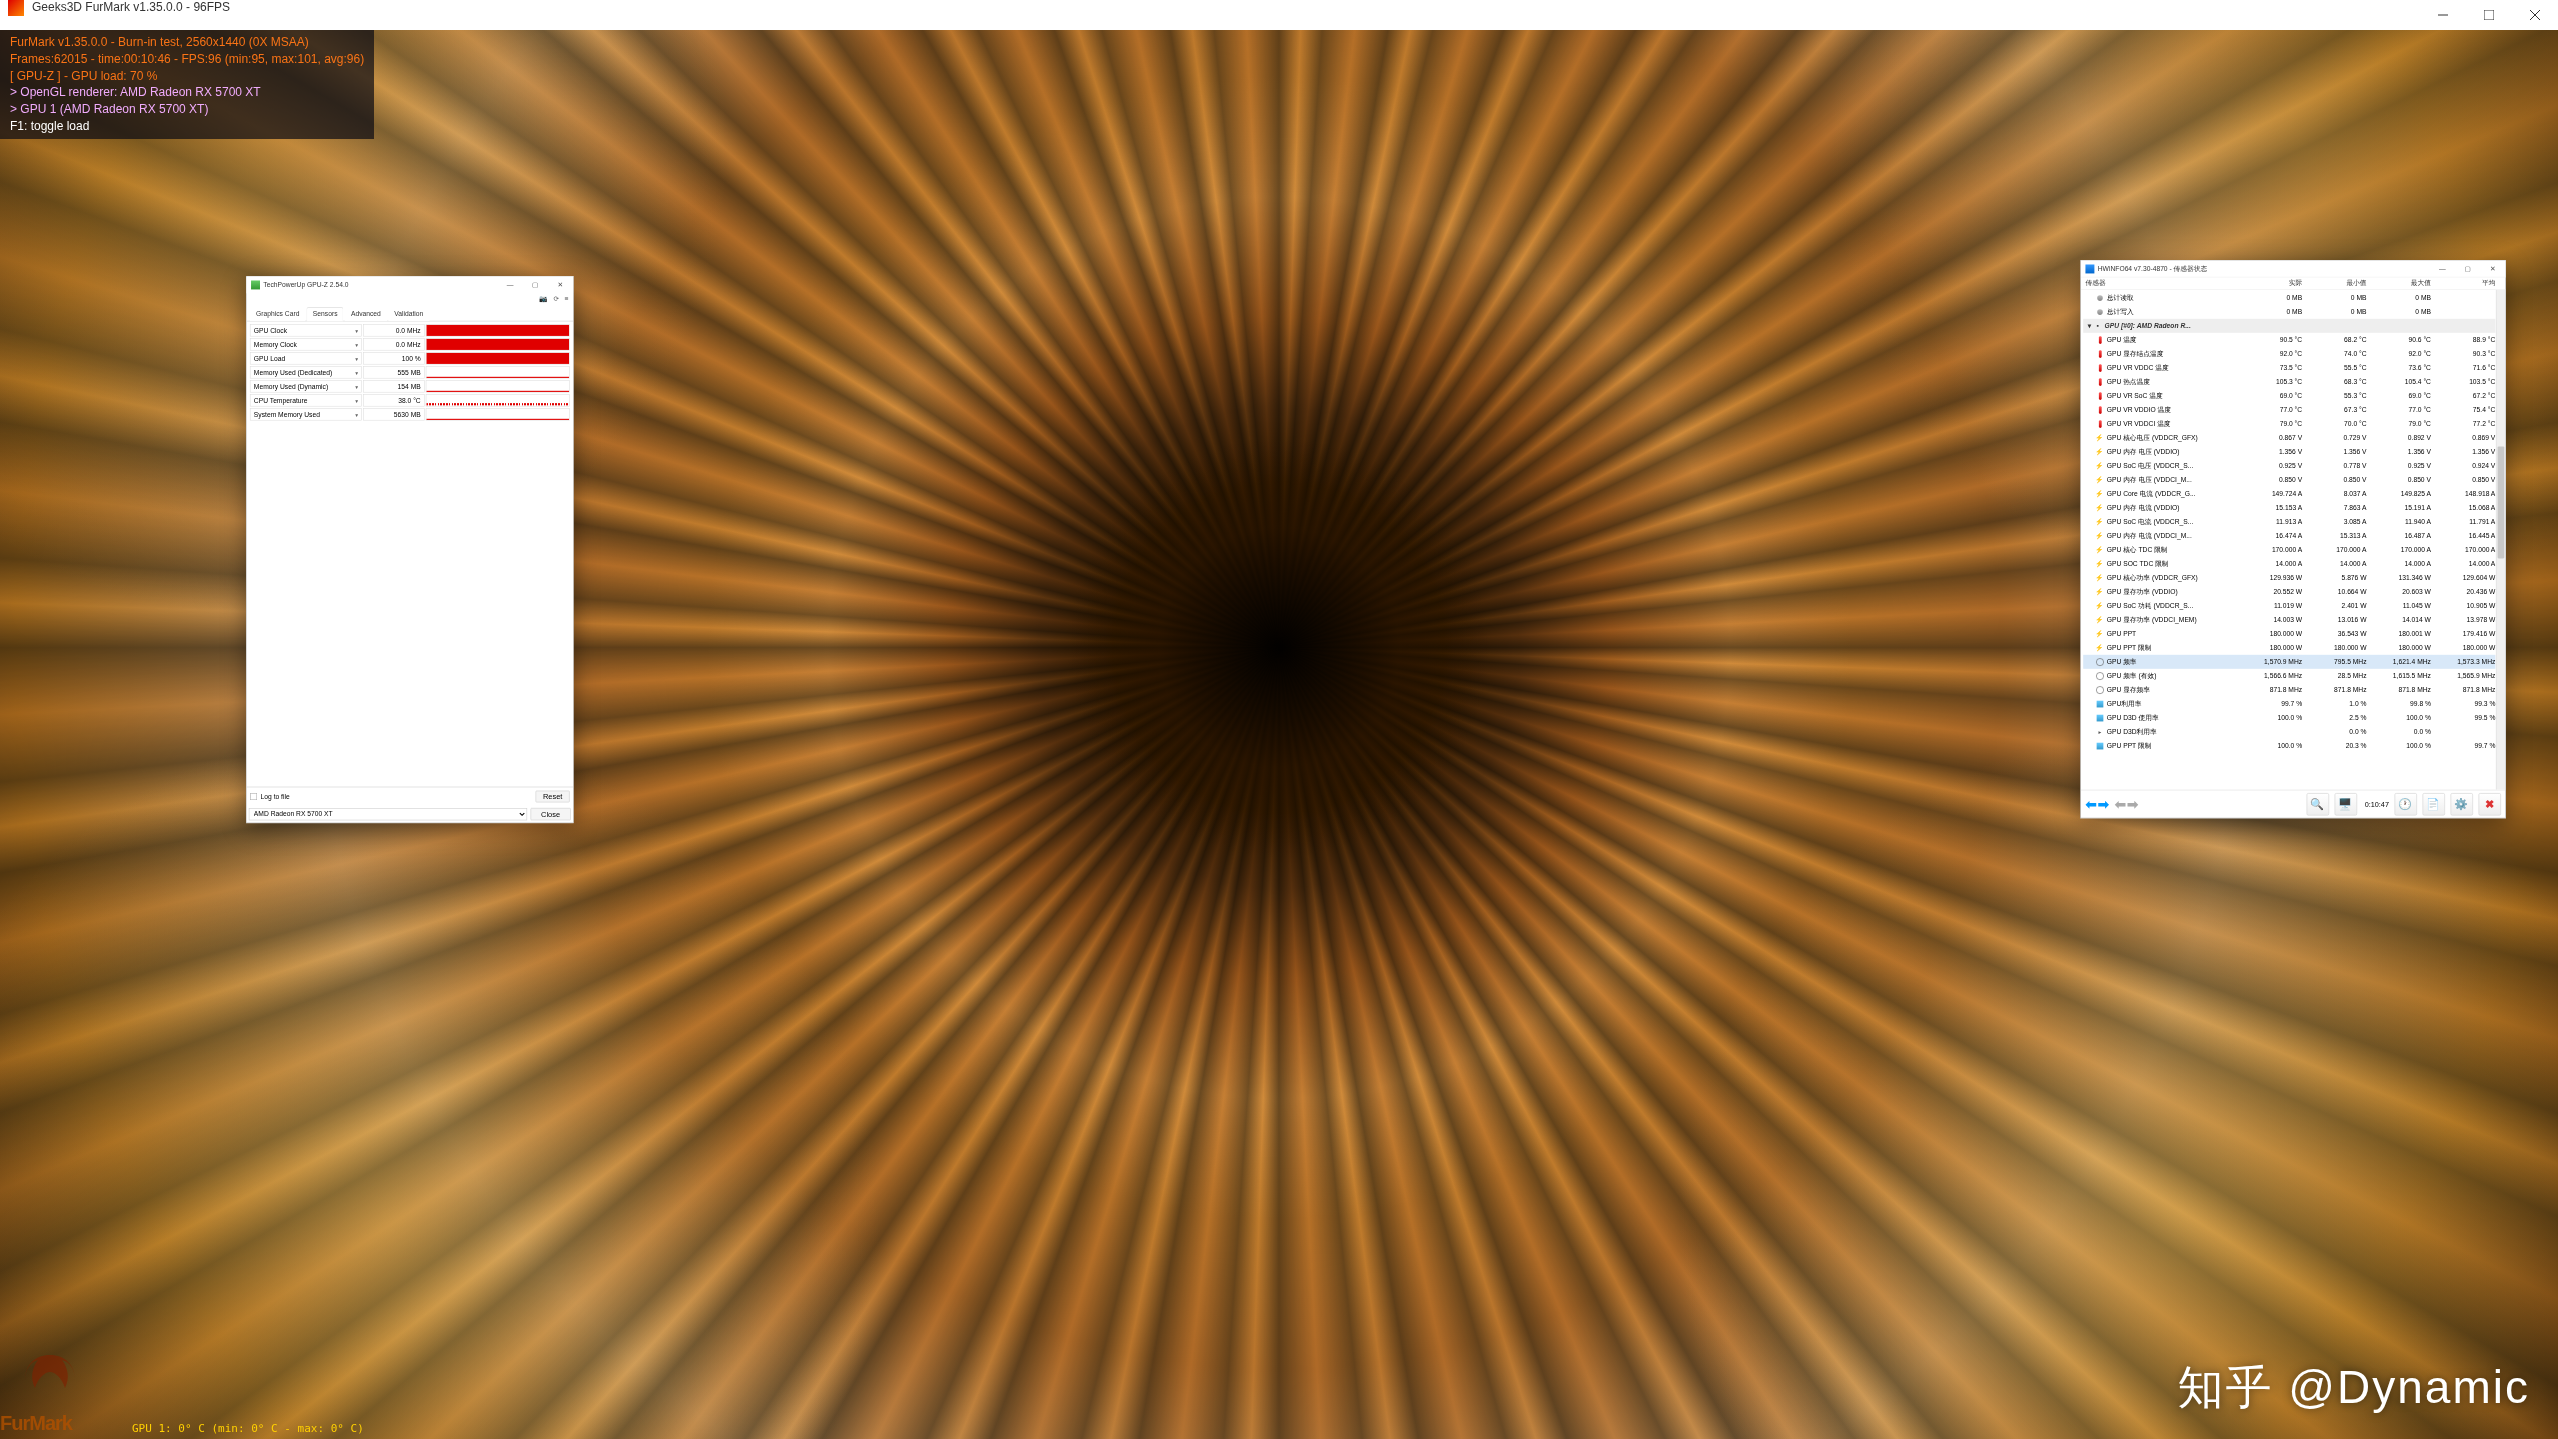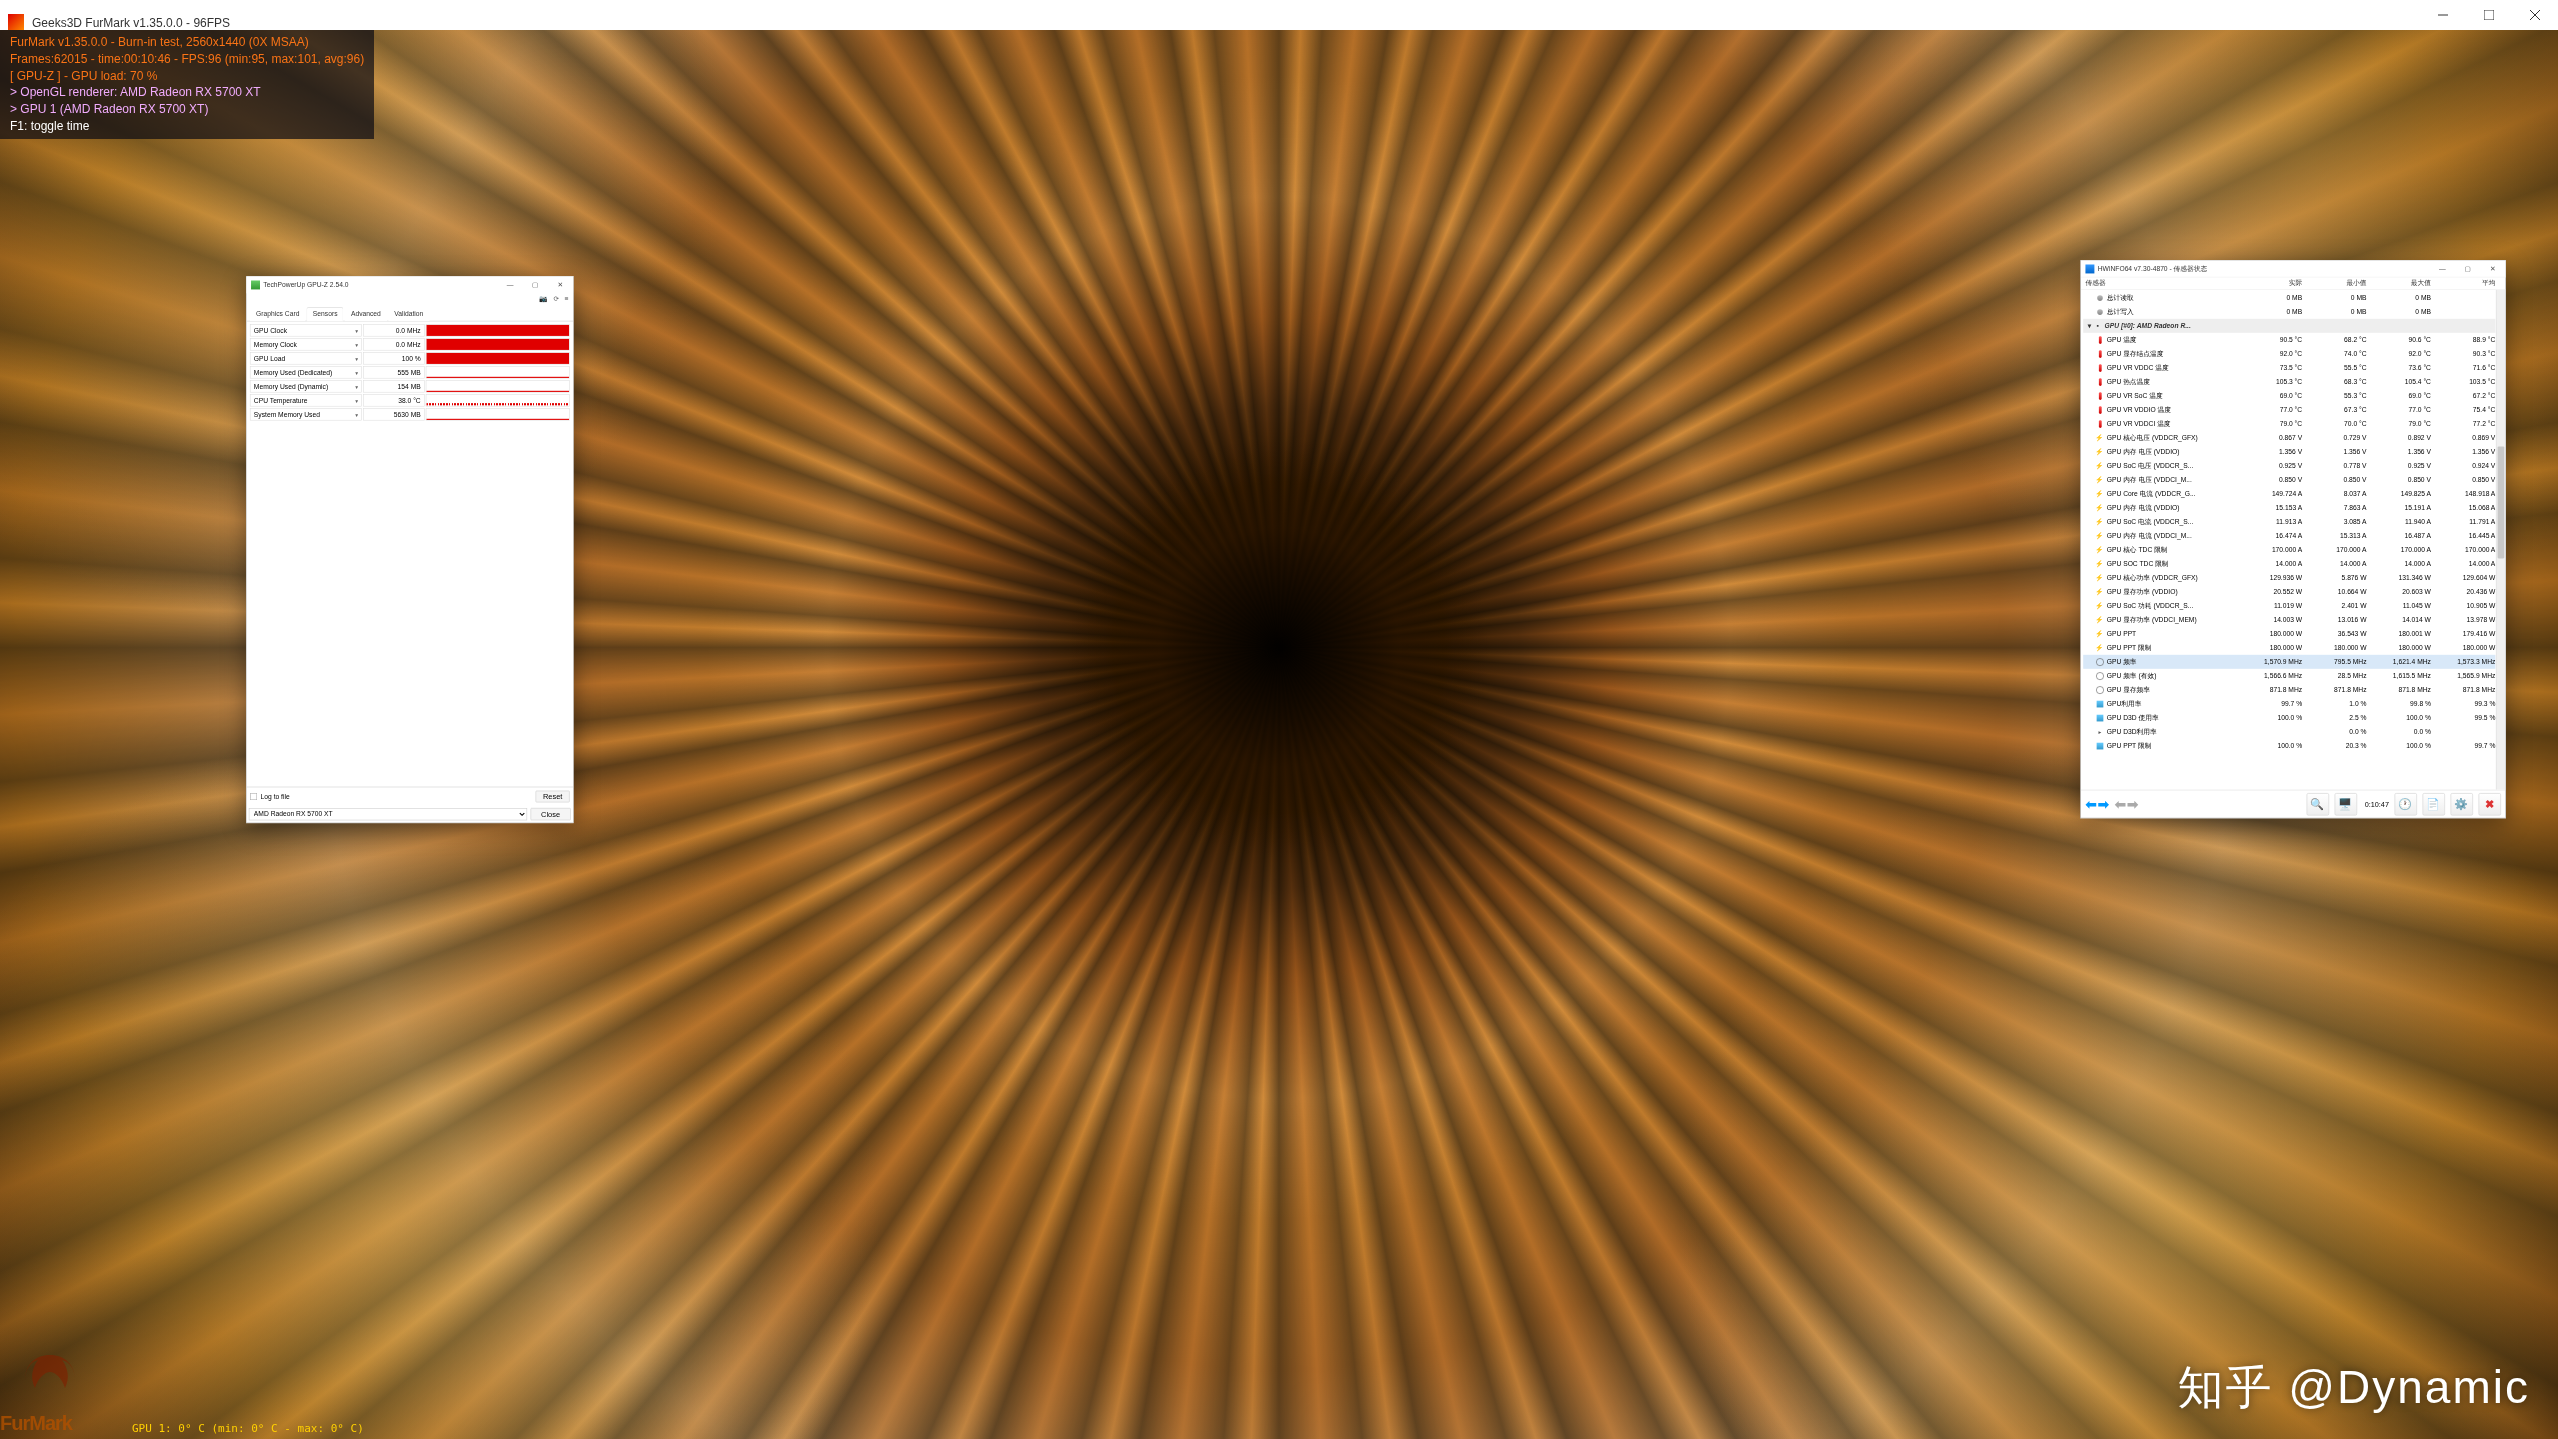--- a/index.html
+++ b/index.html
@@ -7,21 +7,21 @@
 .furmark-bg{position:absolute;inset:0;background:
  radial-gradient(circle at 50% 45%,#1a0a00 0%,#2a1400 6%,#3a1f00 11%,#5a3510 16%,#a06020 22%,#d09040 30%,#c08030 38%,#b87830 48%,#c89a60 64%,#a87020 84%,#6a4010 100%)}
 .furmark-bg::before{content:"";position:absolute;inset:0;background:
  repeating-conic-gradient(from 0deg at 50% 45%,rgba(0,0,0,.55) 0deg,rgba(255,200,120,.2) 2deg,rgba(0,0,0,.5) 4deg,rgba(200,120,40,.25) 7deg,rgba(0,0,0,.55) 10deg);mix-blend-mode:multiply;opacity:.9}
 .furmark-bg::after{content:"";position:absolute;inset:0;background:
  radial-gradient(circle at 50% 45%,rgba(0,0,0,.9) 0%,rgba(40,20,0,.6) 8%,transparent 14%),
  radial-gradient(circle at 15% 85%,rgba(255,210,90,.3) 0%,transparent 20%),
  radial-gradient(circle at 85% 85%,rgba(255,210,90,.3) 0%,transparent 20%),
  radial-gradient(circle at 10% 10%,rgba(255,200,80,.25) 0%,transparent 18%),
  radial-gradient(circle at 90% 10%,rgba(255,200,80,.25) 0%,transparent 18%)}
-.titlebar{position:absolute;top:0;left:0;right:0;height:30px;background:#fff;display:flex;align-items:flex-end;z-index:5;padding-left:8px;font-size:12px;color:#333}
+.titlebar{position:absolute;top:0;left:0;right:0;height:30px;background:#fff;display:flex;align-items:flex-start;z-index:5;padding-left:8px;font-size:12px;color:#333}
 .titlebar .appicon{width:16px;height:16px;background:linear-gradient(135deg,#d00,#f80);margin-right:8px}
 .titlebar .controls{margin-left:auto;display:flex}
 .titlebar .ctrl{width:46px;height:30px;display:flex;align-items:center;justify-content:center;color:#333}
 .titlebar .ctrl svg{width:10px;height:10px}
 .osd{position:absolute;top:30px;left:0;z-index:4;padding:4px 10px;font-family:Consolas,monospace;font-size:12px;line-height:1.4;background:rgba(10,10,20,.7);color:#c8e0ff}
 .osd .l-green{color:#f0abfc}
 .osd .l-yellow{color:#f97316}
 .osd .l-white{color:#fff}
 .bottom-osd{position:absolute;bottom:0;left:132px;font:11px Consolas,monospace;color:#ffd000;z-index:4;padding:2px 0 4px}
 .furmark-logo{position:absolute;bottom:4px;left:0;z-index:4;width:100px;height:85px;opacity:.8}
@@ -114,21 +114,21 @@
       </div>
   </div>
 </div>
 
 <div class="osd">
   <div class="l-yellow">FurMark v1.35.0.0 - Burn-in test, 2560x1440 (0X MSAA)</div>
   <div class="l-yellow">Frames:62015 - time:00:10:46 - FPS:96 (min:95, max:101, avg:96)</div>
   <div class="l-yellow">[ GPU-Z ] - GPU load: 70 %</div>
   <div class="l-green">&gt; OpenGL renderer: AMD Radeon RX 5700 XT</div>
   <div class="l-green">&gt; GPU 1 (AMD Radeon RX 5700 XT)</div>
-  <div class="l-white">F1: toggle time</div>
+  <div class="l-white">F1: toggle load</div>
 </div>
 
 <div class="bottom-osd">GPU 1: 0° C (min: 0° C - max: 0° C)</div>
 <div class="furmark-logo">
   <svg width="100" height="60" viewBox="0 0 100 60">
       <path d="M50 5 C35 5 25 15 25 30 C25 20 30 12 38 10 C32 18 30 28 35 38 C38 28 45 22 50 22 C55 22 62 28 65 38 C70 28 68 18 62 10 C70 12 75 20 75 30 C75 15 65 5 50 5" fill="#802000" opacity=".8"></path>
     </svg>
   <div class="txt">FurMark</div>
 </div>
 

